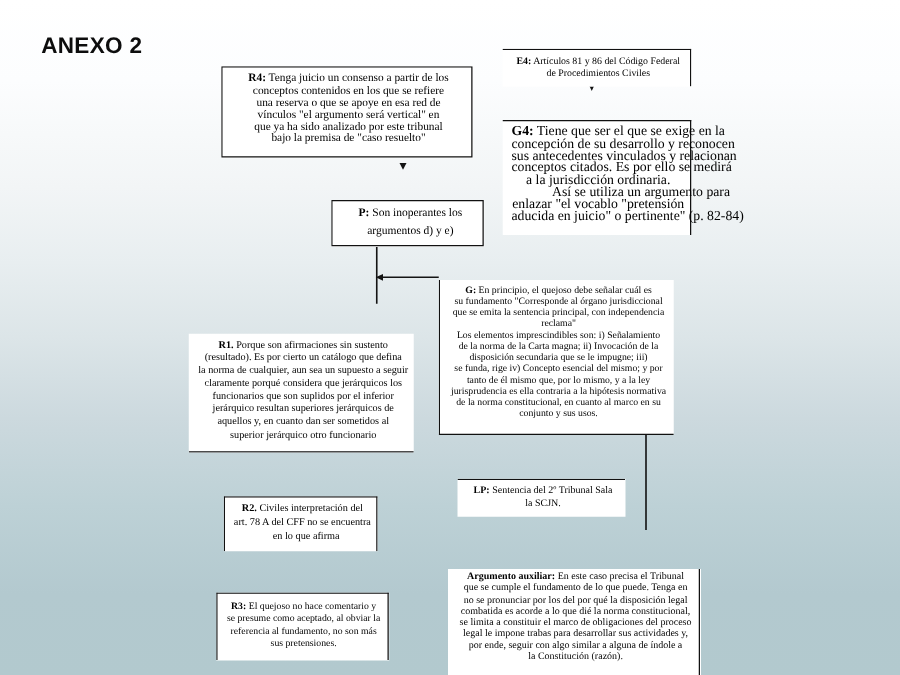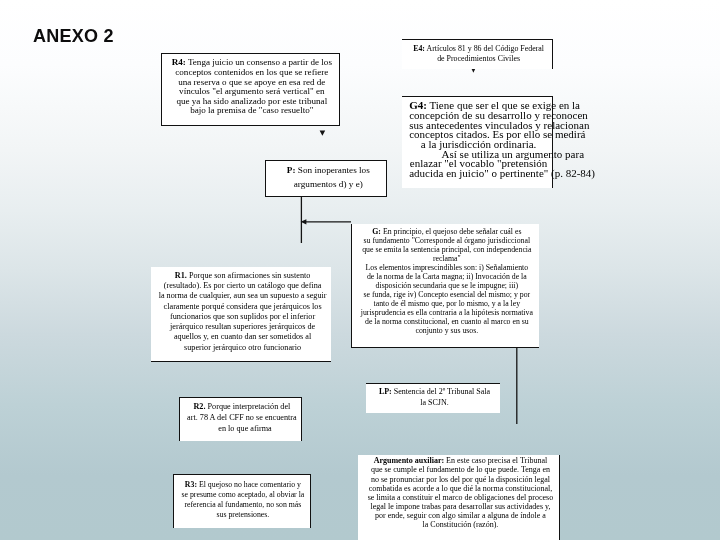--- a/index.html
+++ b/index.html
@@ -9,21 +9,21 @@
        background:#fff;}
   #slide{position:relative;width:720px;height:540px;overflow:hidden;
        background:linear-gradient(180deg,#ffffff 0%,#fcfdfe 12.0%,#f2f5f6 27.8%,#e8eef0 38.9%,#dce5e8 50.0%,#ccd9de 62.0%,#bdd1d6 75.0%,#b3c9cf 88.0%,#b2c9ce 100%);}
   .ttl{position:absolute;will-change:transform;font-family:"Liberation Sans",sans-serif;font-weight:bold;
        font-size:18px;letter-spacing:0.25px;color:#0d0d0d;left:33px;top:26px;line-height:20px;}
   .box{position:absolute;background:#fff;box-sizing:border-box;will-change:transform;
        font-size:8px;line-height:9.55px;color:#000;text-align:center;margin-top:24px;}
   .box p{margin:0;white-space:pre;}
   .lbl{font-weight:bold;}
   #conn{position:absolute;left:0;top:0;}
-  .b-r4 {left:161px;top:29px; width:179px;height:73px; border:1.1px solid #111;
+  .b-r4 {left:177px;top:29px; width:201px;height:73px; border:1.1px solid #111;
          font-size:9.1px;line-height:9.6px;padding:4.4px 4px 0 6.6px;}
   .b-e4 {left:402px;top:15px; width:151px;height:30px; border-top:1.1px solid #111;border-right:1.1px solid #111;
          font-size:7.9px;line-height:10.7px;padding:3.6px 4px 0 7.2px;}
   .b-g4 {left:402px;top:72px; width:151px;height:92px; border-top:1.1px solid #111;border-right:1.1px solid #111;
          font-size:11px;line-height:9.72px;padding:4.1px 4px 0 7.2px;}
   .b-p  {left:265px;top:136px;width:122px;height:37px; border:1.1px solid #111;
          font-size:9.2px;line-height:13.9px;padding:2.6px 3px 0 7.6px;}
   .b-g  {left:351px;top:200px;width:188px;height:124px;border-left:1.1px solid #111;border-bottom:1.1px solid #111;
          font-size:7.8px;line-height:9.0px;padding:2.7px 4px 0 6.7px;}
   .b-r1 {left:151px;top:243px;width:180px;height:95px; border-bottom:1.1px solid #111;
@@ -110,21 +110,21 @@
       <p><span class="lbl">R1.</span> <span>Porque son afirmaciones sin sustento</span></p>
       <p><span>(resultado). Es por cierto un catálogo que defina</span></p>
       <p><span>la norma de cualquier, aun sea un supuesto a seguir</span></p>
       <p><span>claramente porqué considera que jerárquicos los</span></p>
       <p><span>funcionarios que son suplidos por el inferior</span></p>
       <p><span>jerárquico resultan superiores jerárquicos de</span></p>
       <p><span>aquellos y, en cuanto dan ser sometidos al</span></p>
       <p><span>superior jerárquico otro funcionario</span></p>
     </div>
   <div class="box b-r2">
-      <p><span class="lbl">R2.</span> <span>Porque interpretación del</span></p>
+      <p><span class="lbl">R2.</span> <span>Civiles interpretación del</span></p>
       <p><span>art. 78 A del CFF no se encuentra</span></p>
       <p><span>   en lo que afirma</span></p>
     </div>
   <div class="box b-r3">
       <p><span class="lbl">R3:</span> <span>El quejoso no hace comentario y</span></p>
       <p><span>se presume como aceptado, al obviar la</span></p>
       <p><span>referencia al fundamento, no son más</span></p>
       <p><span>sus pretensiones.</span></p>
     </div>
   <div class="box b-lp">

